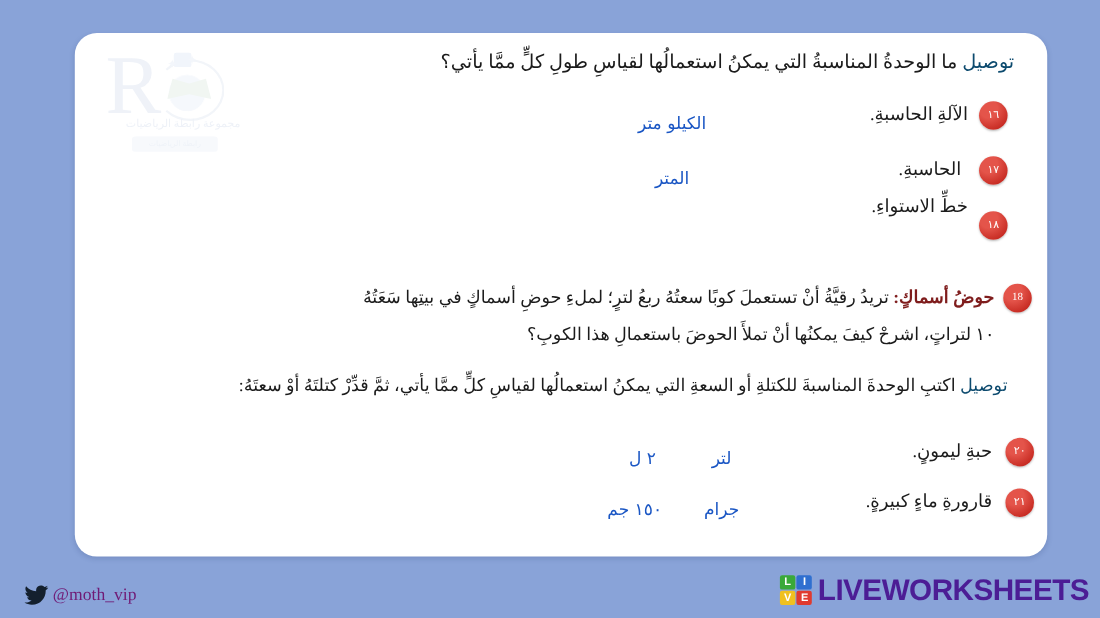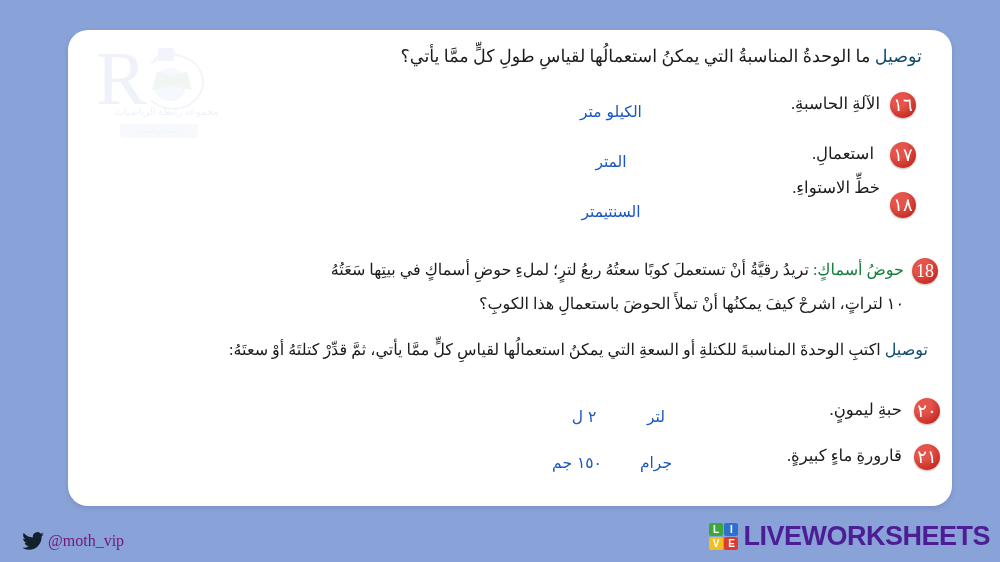--- a/index.html
+++ b/index.html
@@ -93,30 +93,30 @@
     position: absolute;
     right: 30px; top: 16px;
     width: 700px;
     text-align: right;
     font-size: 17.5px;
     color: #1b1b1b;
     direction: rtl;
     white-space: nowrap;
   }
   .pink { color: #0c4a6e; }
-  .green { color: #15803d; font-weight: normal; }
+  .green { color: #7f1d1d; font-weight: bold; }
 
   
   .num-badge {
     position: absolute;
     width: 26px; height: 26px;
     border-radius: 50%;
     background: radial-gradient(circle at 34% 28%, #e4544a 0 32%, #c62a22 78%, #9b1b14 100%);
     color: #ffffff;
-    font-size: 18px;
+    font-size: 10px;
     line-height: 26px;
     text-align: center;
     direction: rtl;
     box-shadow: 0 1px 2px rgba(0,0,0,.28);
   }
 
   .item-text {
     position: absolute;
     text-align: right;
     direction: rtl;
@@ -207,37 +207,36 @@
 
   <div class="q-main">
     <span class="pink">توصيل</span>
     <span>ما الوحدةُ المناسبةُ التي يمكنُ استعمالُها لقياسِ طولِ كلٍّ ممَّا يأتي؟</span>
   </div>
 
   <div class="num-badge" style="right:36px; top:62px;">١٦</div>
   <div class="item-text" style="right:72px; top:64px;">الآلةِ الحاسبةِ.</div>
 
   <div class="num-badge" style="right:36px; top:112px;">١٧</div>
-  <div class="item-text" style="right:78px; top:114px;">استعمالِ.</div>
+  <div class="item-text" style="right:78px; top:114px;">الحاسبةِ.</div>
 
   <div class="num-badge" style="right:36px; top:162px;">١٨</div>
   <div class="item-text" style="right:72px; top:148px;">خطِّ الاستواءِ.</div>
 
   <div class="answer-blue" style="right:276px; top:73px; width:130px;">الكيلو متر</div>
   <div class="answer-blue" style="right:276px; top:123px; width:130px;">المتر</div>
-  <div class="answer-blue" style="right:276px; top:173px; width:130px;">السنتيمتر</div>
 
   <div class="num-badge" style="right:14px; top:228px;">18</div>
   <div class="paragraph" style="right:48px; top:230px;">
     <span class="green">حوضُ أسماكٍ:</span>
     <span>تريدُ رقيَّةُ أنْ تستعملَ كوبًا سعتُهُ ربعُ لترٍ؛ لملءِ حوضِ أسماكٍ في بيتِها سَعَتُهُ</span>
   </div>
   <div class="paragraph" style="right:48px; top:264px;">١٠ لتراتٍ، اشرحْ كيفَ يمكنُها أنْ تملأَ الحوضَ باستعمالِ هذا الكوبِ؟</div>
 
-  <div class="paragraph" style="right:24px; top:310px;">
+  <div class="paragraph" style="right:36px; top:310px;">
     <span class="pink">توصيل</span>
     <span>اكتبِ الوحدةَ المناسبةَ للكتلةِ أو السعةِ التي يمكنُ استعمالُها لقياسِ كلٍّ ممَّا يأتي، ثمَّ قدِّرْ كتلتَهُ أوْ سعتَهُ:</span>
   </div>
 
   <div class="num-badge" style="right:12px; top:368px;">٢٠</div>
   <div class="item-text" style="right:50px; top:370px;">حبةِ ليمونٍ.</div>
 
   <div class="num-badge" style="right:12px; top:414px;">٢١</div>
   <div class="item-text" style="right:50px; top:416px;">قارورةِ ماءٍ كبيرةٍ.</div>
 

